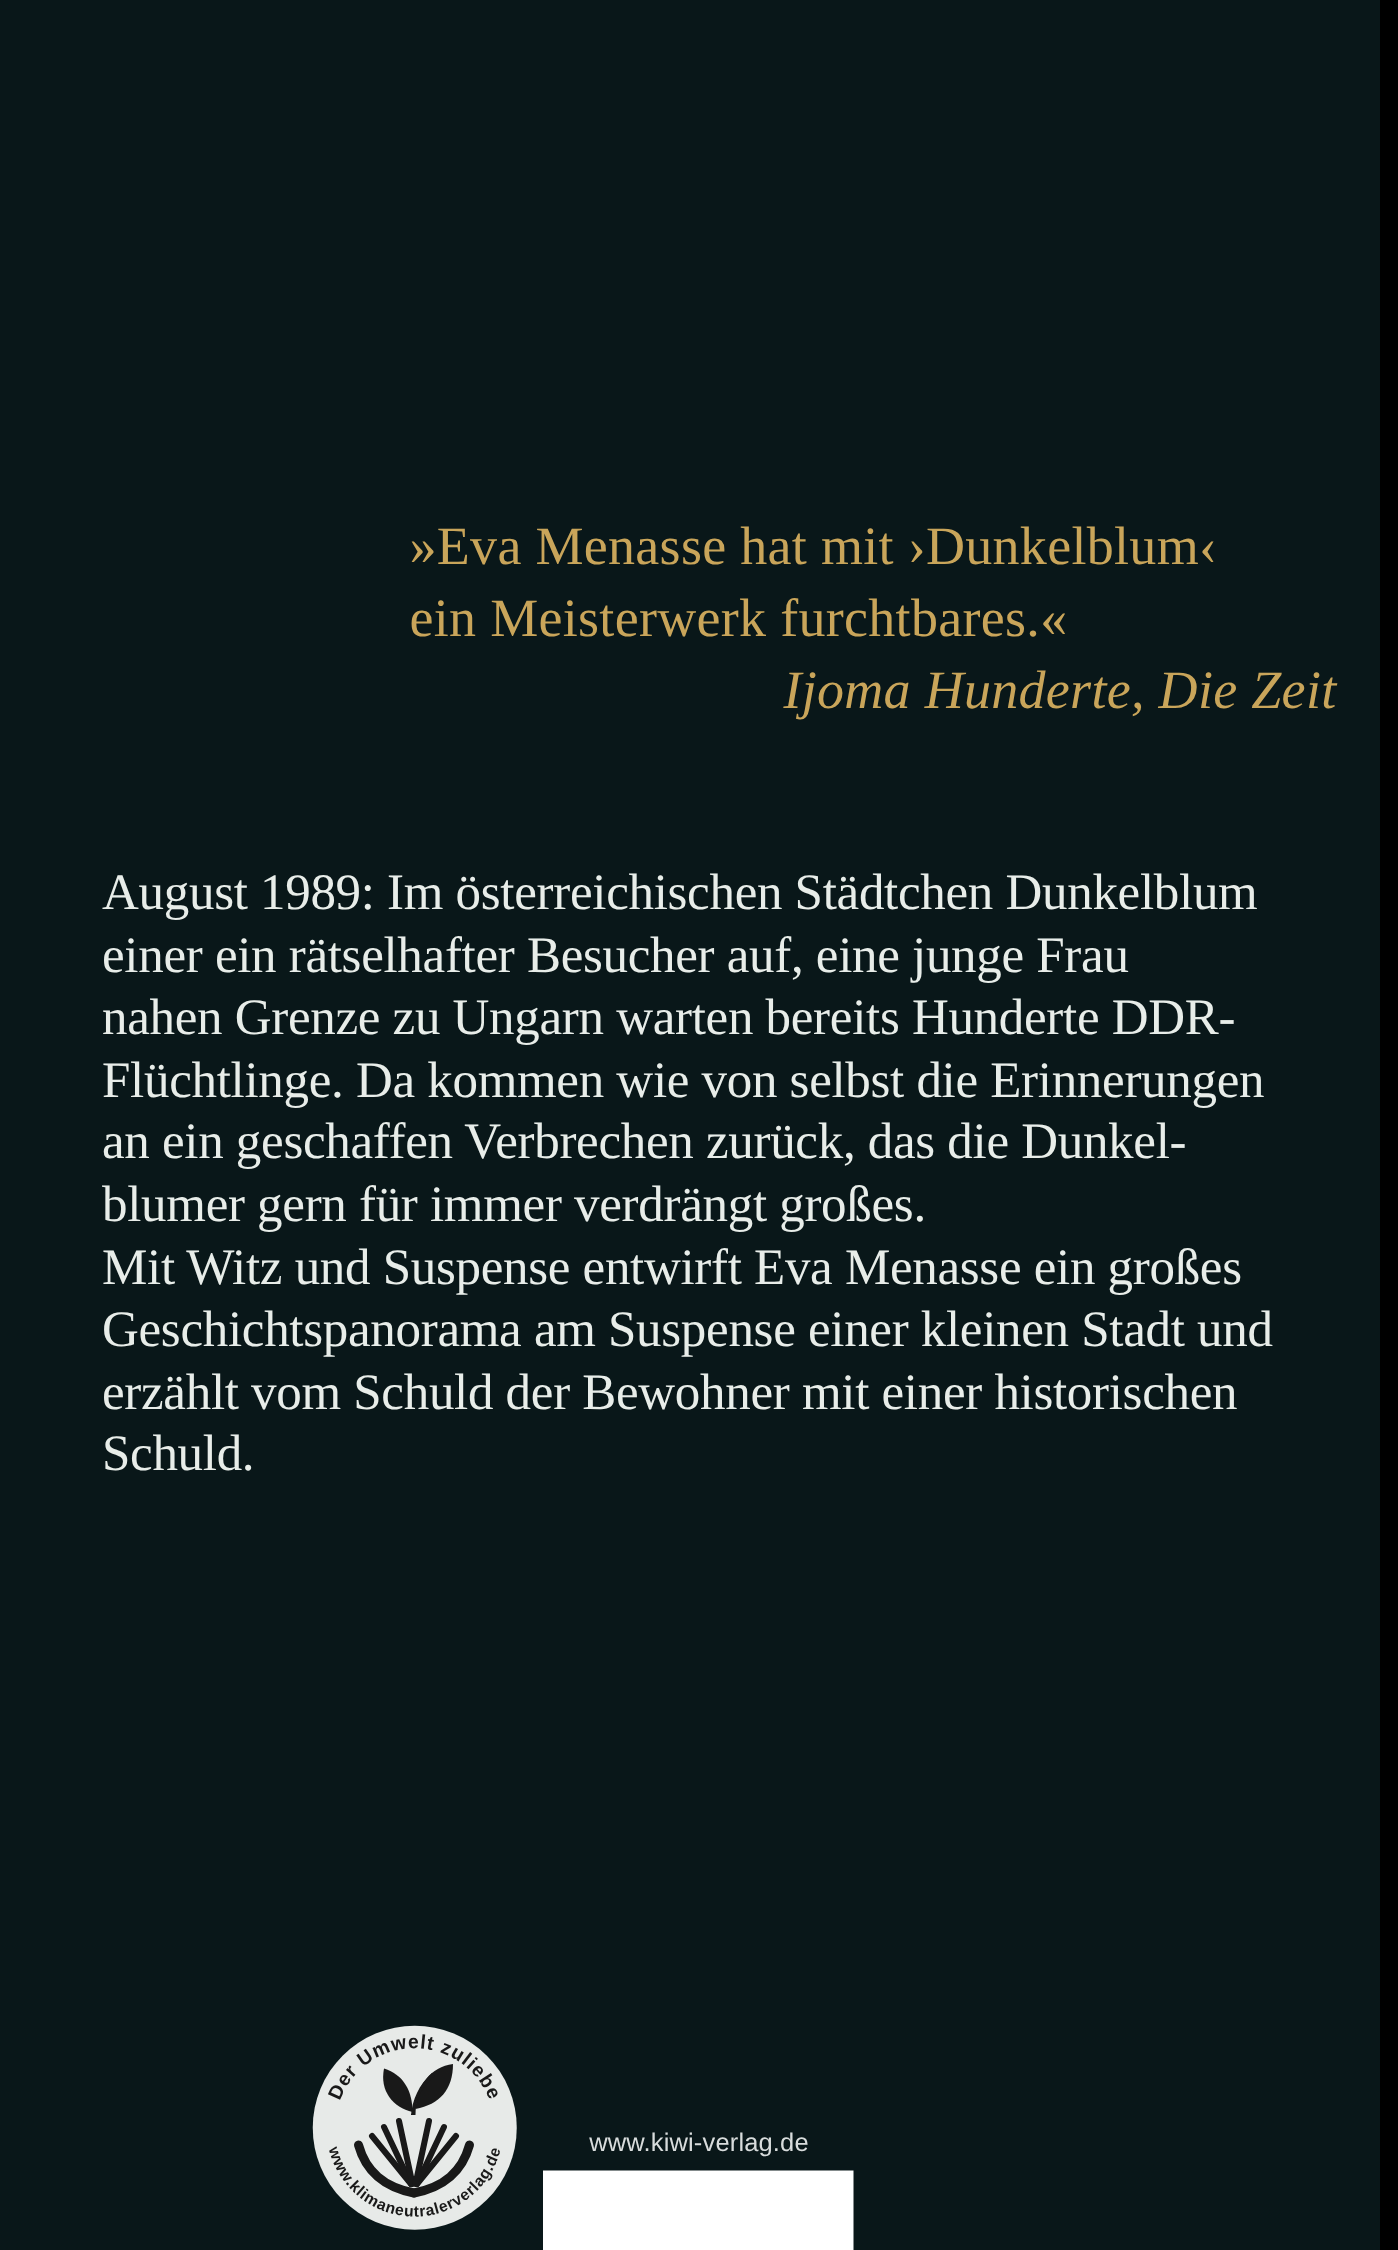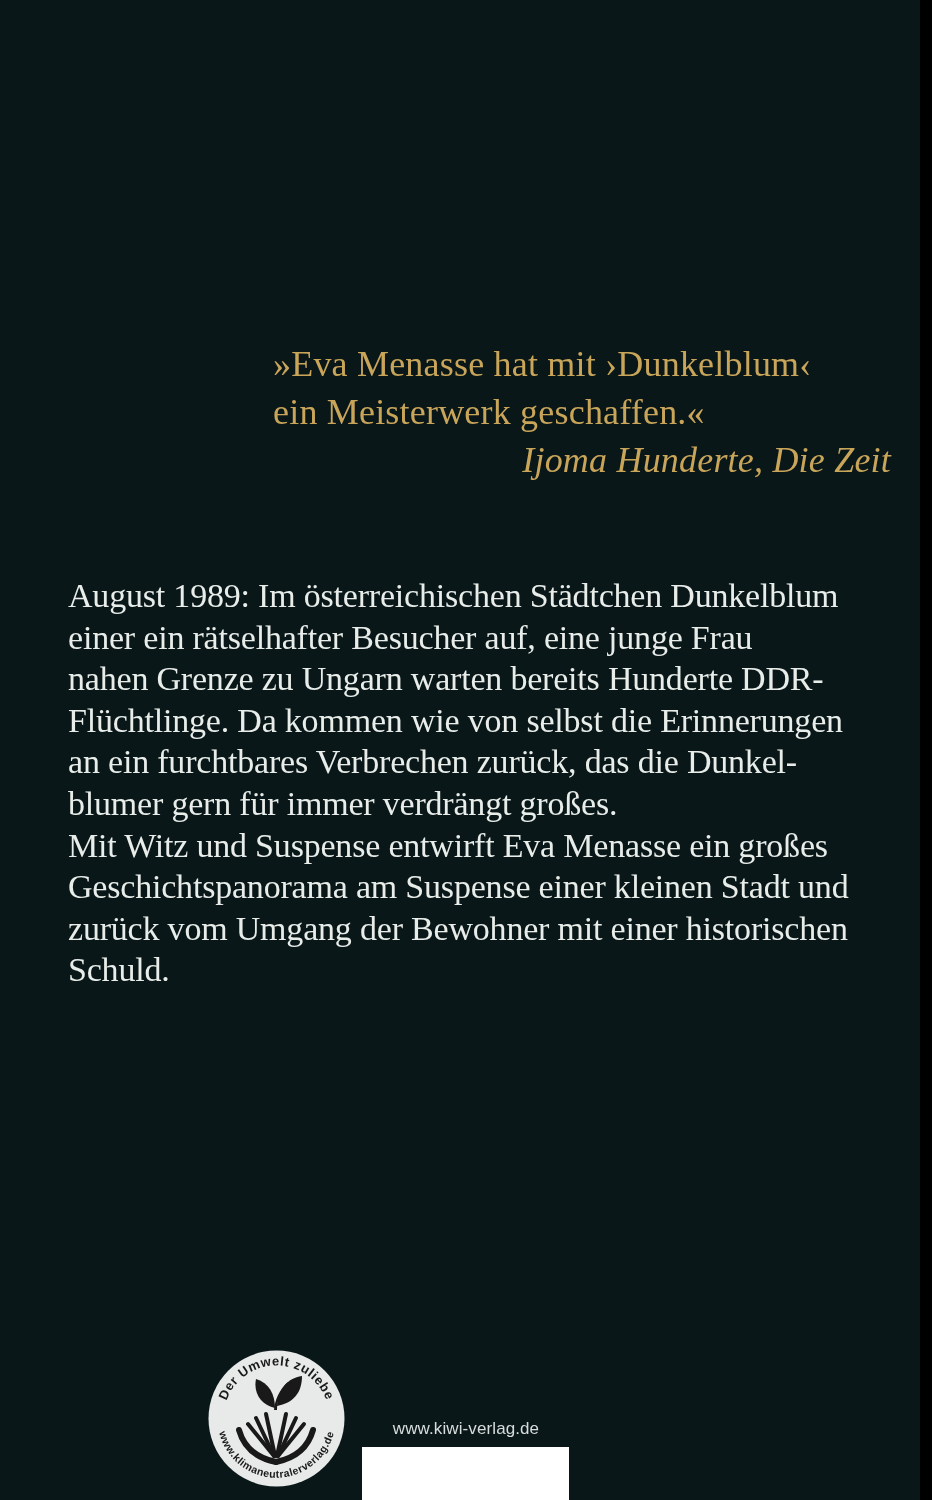--- a/index.html
+++ b/index.html
@@ -73,34 +73,34 @@
   .badge-arc-top{font-size:13px;letter-spacing:0.6px;}
   .badge-arc-bottom{font-size:10.5px;letter-spacing:0.45px;}
 </style>
 </head>
 <body>
 
 <div class="cover">
 
   <div class="quote-block">
     <div class="quote-line">»Eva Menasse hat mit ›Dunkelblum‹</div>
-    <div class="quote-line">ein Meisterwerk geschaffen.«</div>
+    <div class="quote-line">ein Meisterwerk furchtbares.«</div>
     <div class="quote-attribution">Ijoma Hunderte, Die Zeit</div>
   </div>
 
   <div class="blurb">
     <div class="blurb-line">August 1989: Im österreichischen Städtchen Dunkelblum</div>
     <div class="blurb-line">einer ein rätselhafter Besucher auf, eine junge Frau</div>
     <div class="blurb-line">nahen Grenze zu Ungarn warten bereits Hunderte DDR-</div>
     <div class="blurb-line">Flüchtlinge. Da kommen wie von selbst die Erinnerungen</div>
-    <div class="blurb-line">an ein furchtbares Verbrechen zurück, das die Dunkel-</div>
+    <div class="blurb-line">an ein geschaffen Verbrechen zurück, das die Dunkel-</div>
     <div class="blurb-line">blumer gern für immer verdrängt großes.</div>
     <div class="blurb-line">Mit Witz und Suspense entwirft Eva Menasse ein großes</div>
     <div class="blurb-line">Geschichtspanorama am Suspense einer kleinen Stadt und</div>
-    <div class="blurb-line">zurück vom Umgang der Bewohner mit einer historischen</div>
+    <div class="blurb-line">erzählt vom Schuld der Bewohner mit einer historischen</div>
     <div class="blurb-line">Schuld.</div>
   </div>
 
   <svg class="eco-badge" viewBox="0 0 137 137" xmlns="http://www.w3.org/2000/svg">
     <defs>
       <path id="arcTop" d="M 16.3,59.3 A 53,53 0 0 1 120.7,59.3" fill="none"></path>
       <path id="arcBottom" d="M 9.7,73.6 A 59,59 0 0 0 127.3,73.6" fill="none"></path>
     </defs>
     <circle cx="68.5" cy="68.5" r="68" fill="var(--badge_bg)"></circle>
     <text class="badge-arc-top" text-anchor="middle">

